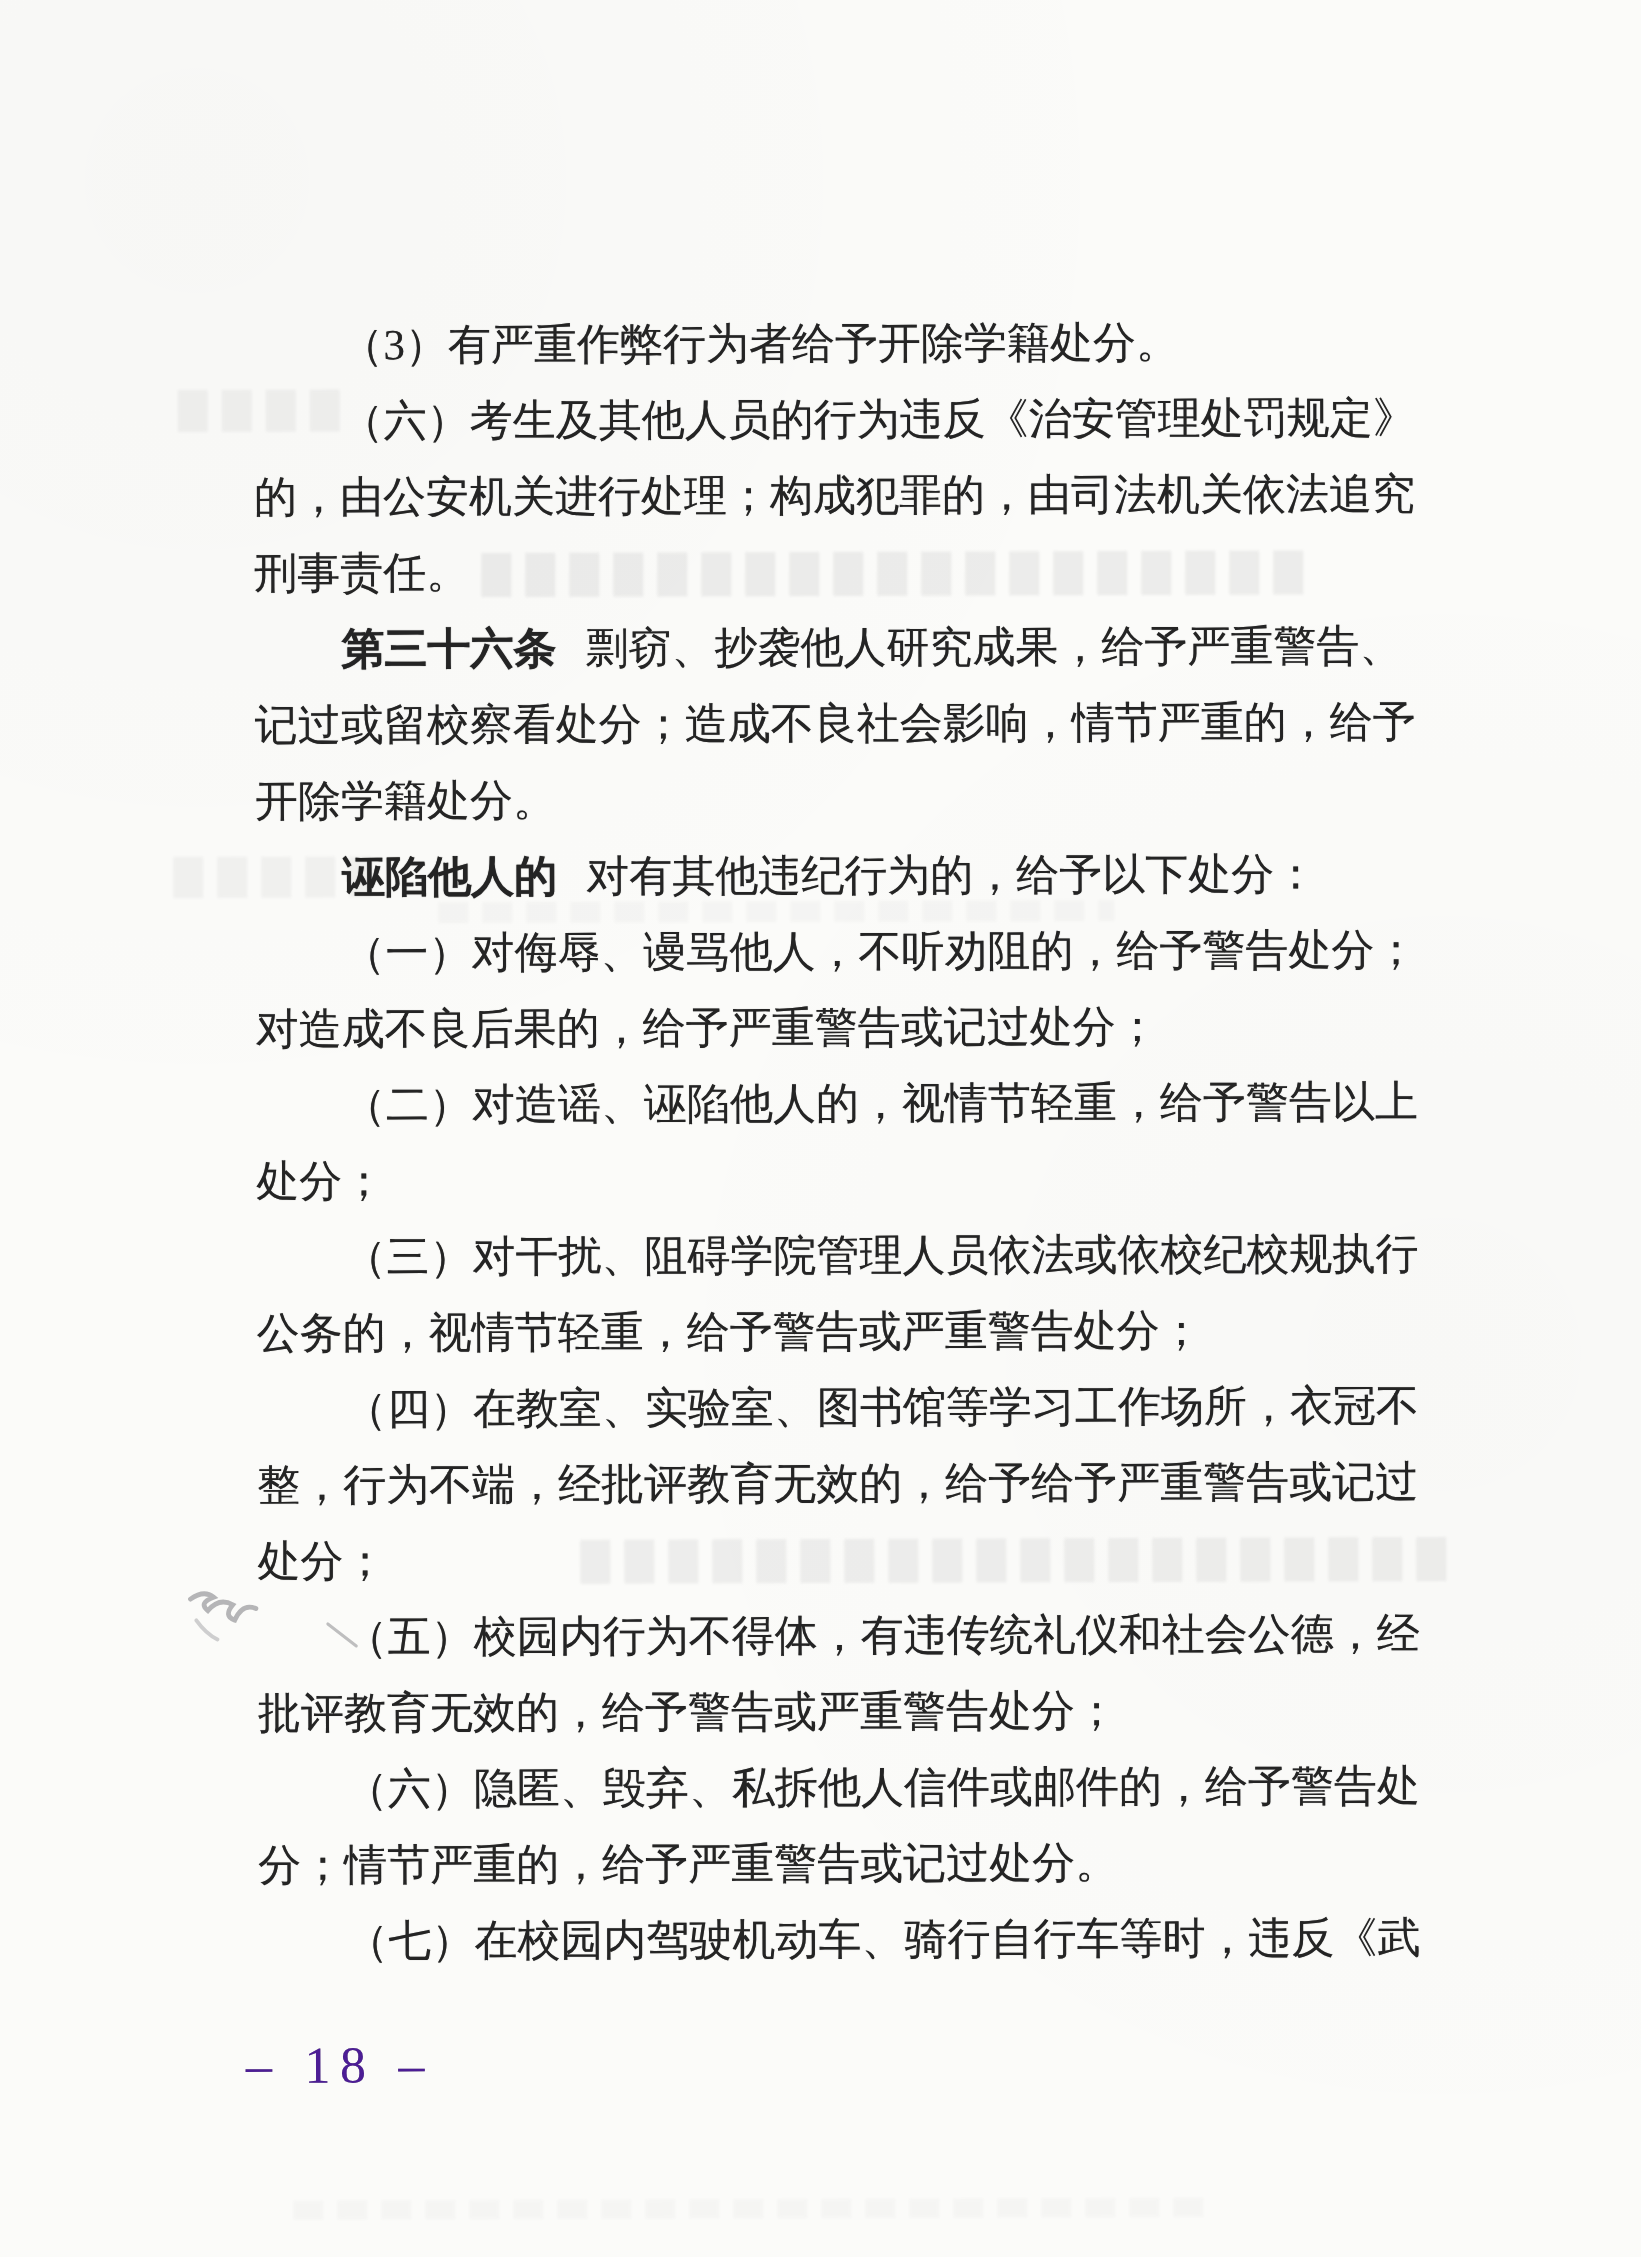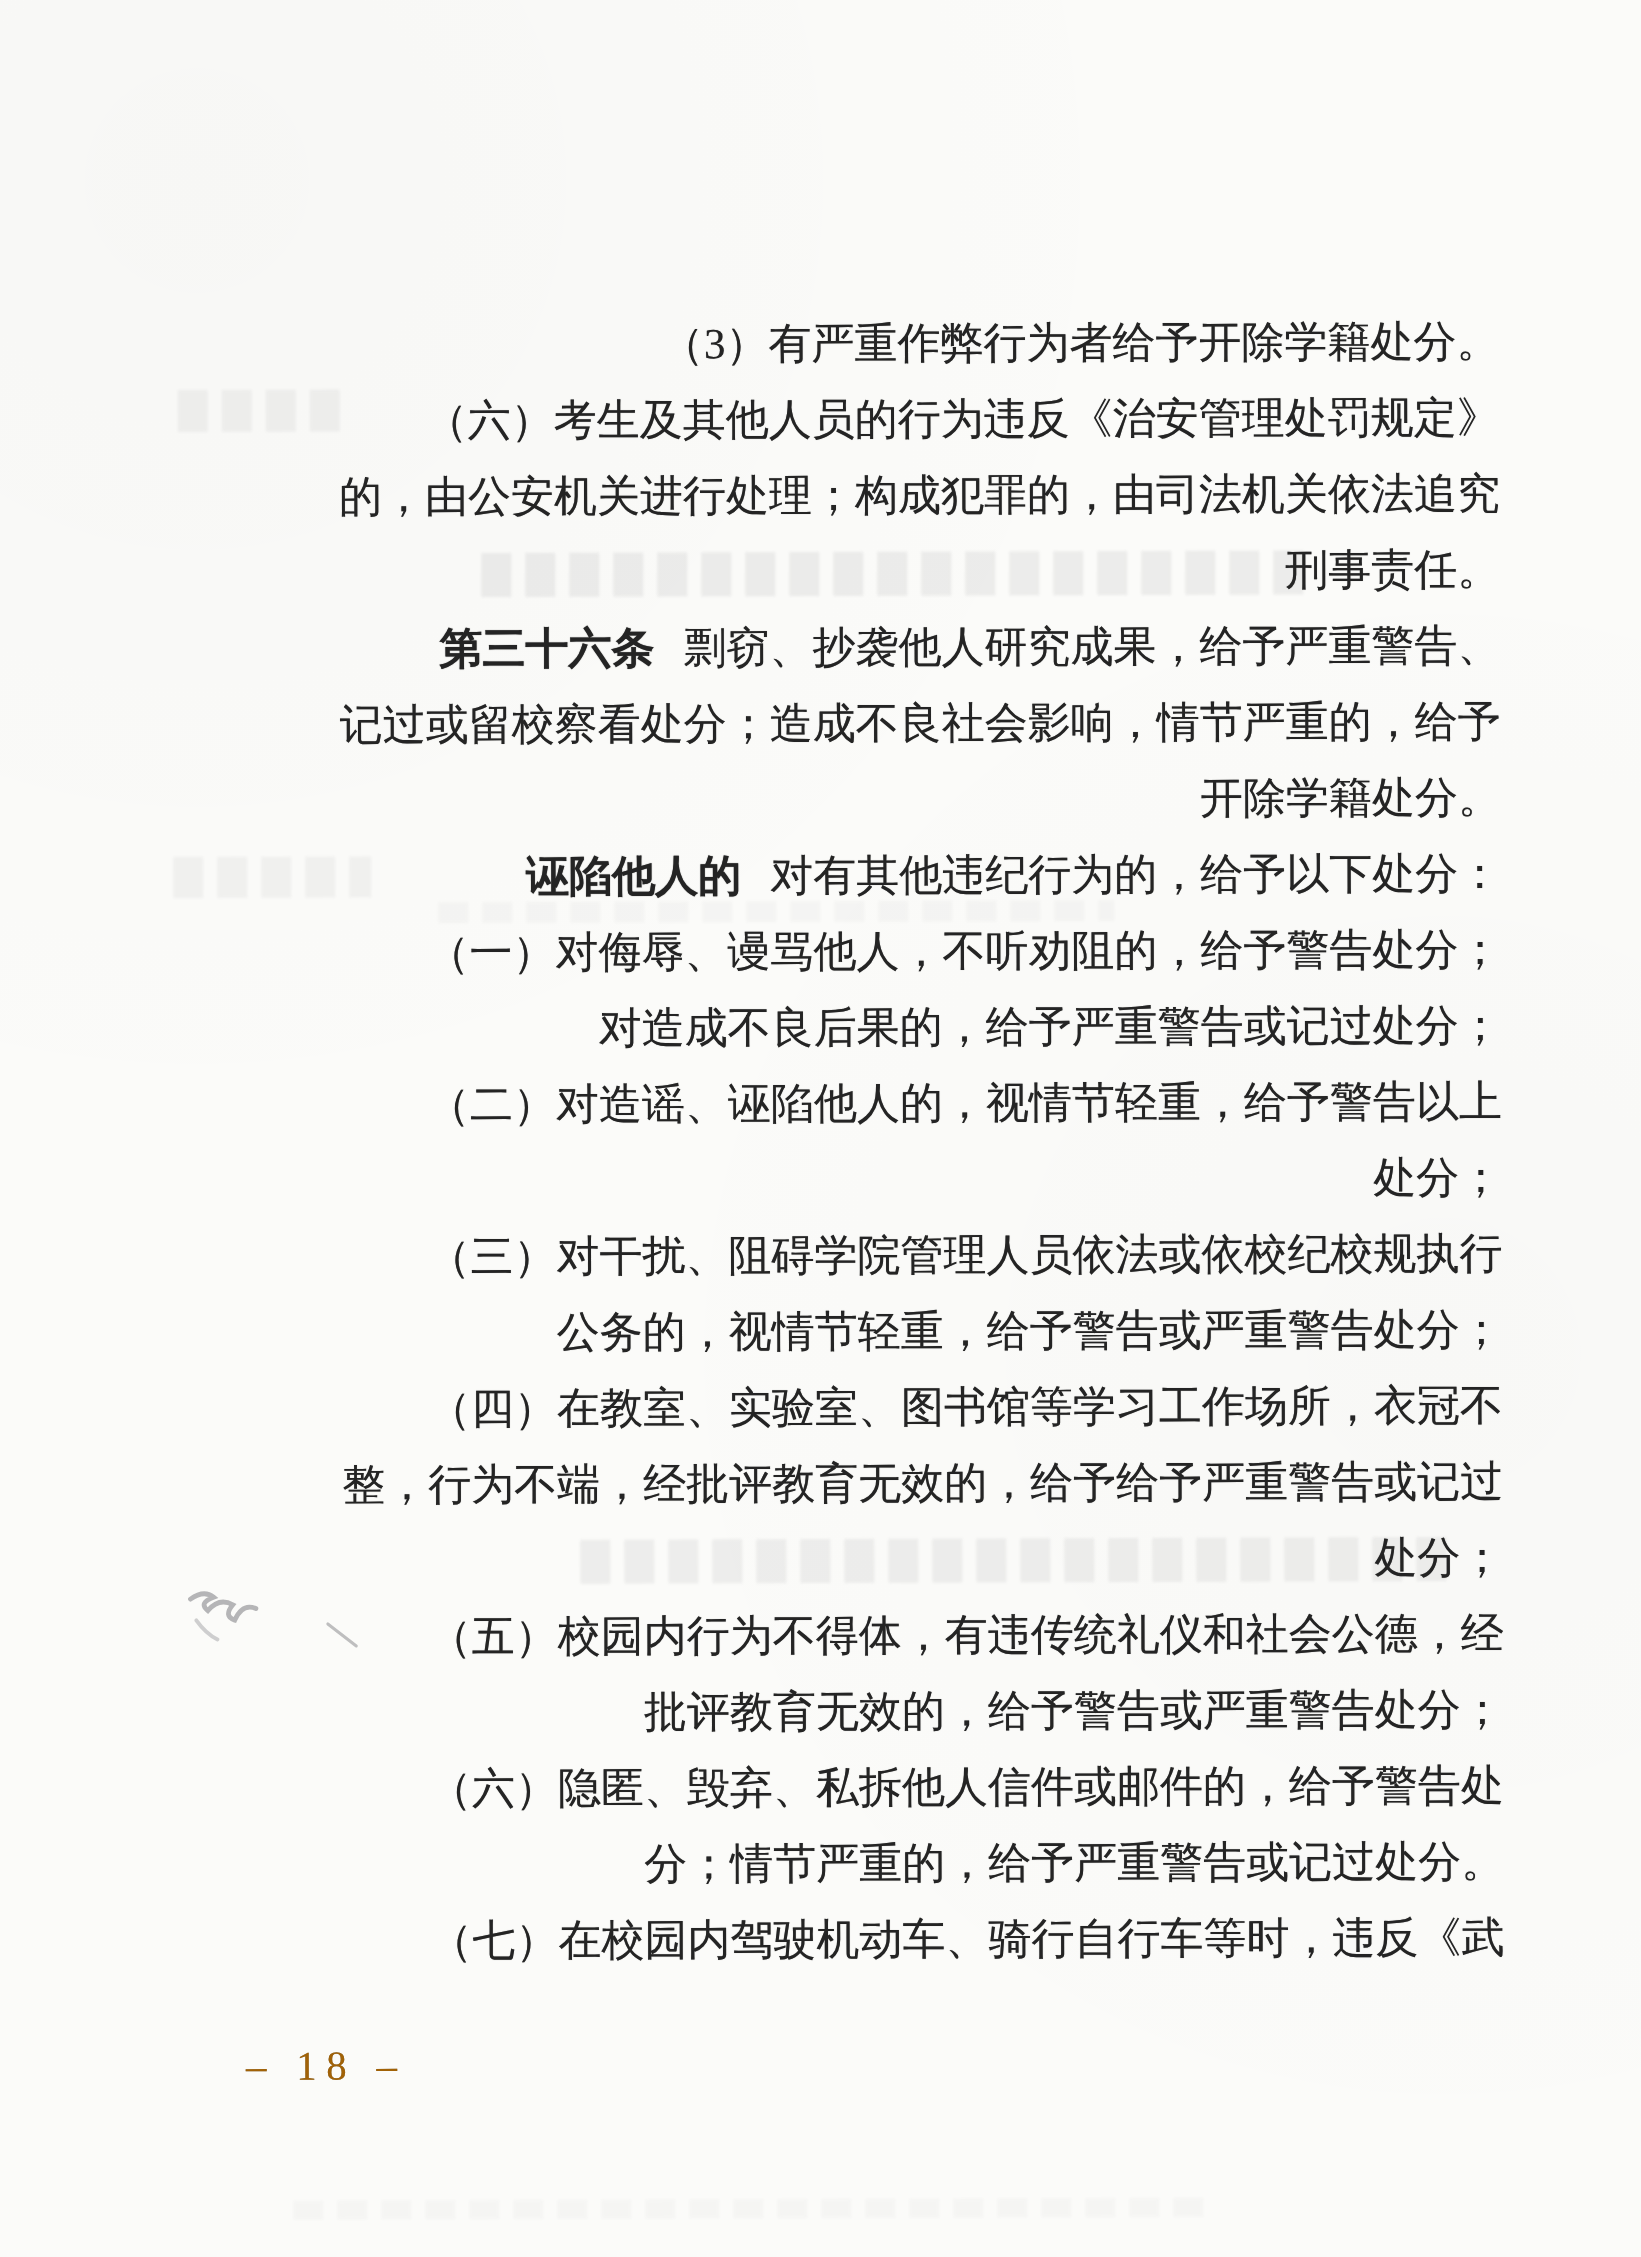--- a/index.html
+++ b/index.html
@@ -3,21 +3,20 @@
 <meta charset="utf-8">
 <style>
   html,body{margin:0;padding:0;background:#e8e8e8;}
   .sheet{
     position:relative;
     width:1641px;height:2257px;
     background:#fbfbf9;
     overflow:hidden;
     font-family:"Liberation Serif","DejaVu Serif",serif;
     color:#242424;
-    text-align:right;
   }
   .scan-layer{
     position:absolute;left:0;top:0;width:100%;height:100%;
     transform:rotate(-0.18deg);
     transform-origin:50% 50%;
   }
   .text-block{
     position:absolute;
     left:256px;top:306px;
     width:1246px;
@@ -32,24 +31,24 @@
   }
   .line.indent{padding-left:87px;}
   .line .lead{
     font-weight:700;
     margin-right:29px;
     text-shadow:0 0 1px rgba(0,0,0,.7);
   }
   .page-number{
     position:absolute;
     left:243px;top:2035px;
-    font-size:41px;
+    font-size:52px;
     line-height:58px;
     letter-spacing:9.7px;
-    color:#a16207;
+    color:#4c1d95;
     text-shadow:0 0 0.5px rgba(0,0,0,.4);
   }
   
   .ghost{
     position:absolute;
     filter:blur(1.6px);
     background:repeating-linear-gradient(90deg,
       rgba(70,70,74,.14) 0px 30px,
       rgba(0,0,0,0) 30px 44px);
   }

